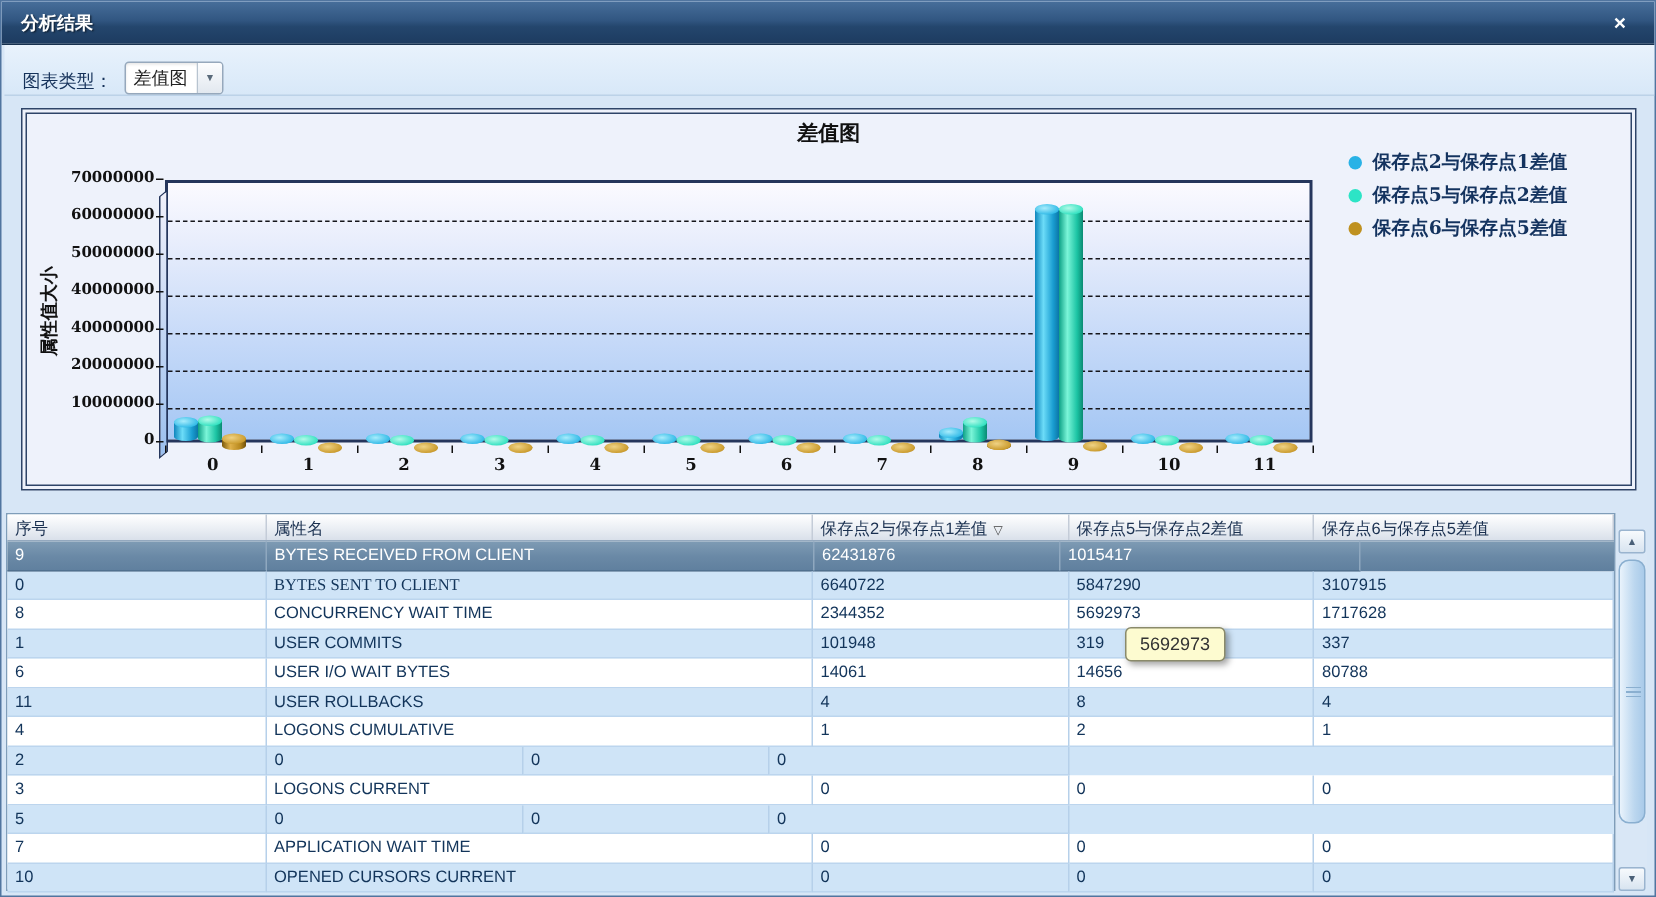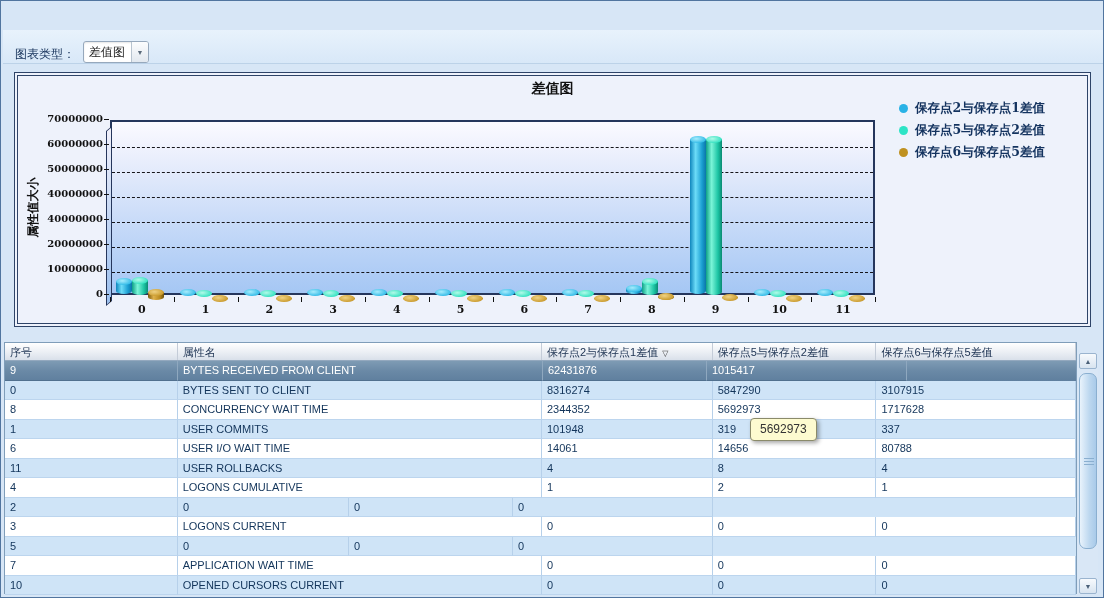--- a/index.html
+++ b/index.html
@@ -101,20 +101,24 @@
   
   .tooltip { position:absolute; left:749px; top:417px; background:#fdfbd0;
              border:1px solid #8a8a6a; border-radius:4px; padding:3px 9px 4px 9px;
              font-size:12px; color:#333; box-shadow:2px 2px 4px rgba(0,0,0,.35); z-index:50; }
 </style>
 </head>
 <body>
 
 <div class="window">
 
+  <div class="titlebar">
+    <span class="title">分析结果</span>
+    <span class="close-btn">×</span>
+  </div>
 
   <div class="toolbar">
     <span class="lbl">图表类型：</span>
     <div class="dropdown">
       <span class="val">差值图</span>
       <span class="arrow">▼</span>
     </div>
   </div>
 
   <div class="chart-panel">
@@ -347,42 +351,42 @@
       </div>
     <div id="tbody">
         <div class="trow selected">
           <div class="td" style="width: 173px;">9</div>
           <div class="td" style="width: 365px;">BYTES RECEIVED FROM CLIENT</div>
           <div class="td" style="width: 164px;">62431876</div>
           <div class="td" style="width: 200px;">1015417</div>
         </div>
         <div class="trow odd">
           <div class="td" style="width: 173px;">0</div>
-          <div class="td" style="width: 365px;">BYTES SENT TO CLIENT</div>
-          <div class="td" style="width: 171px;">8316274</div>
+          <div class="td" style="width: 365px; font-family: Liberation Serif, serif;">BYTES SENT TO CLIENT</div>
+          <div class="td" style="width: 171px;">6640722</div>
           <div class="td" style="width: 164px;">5847290</div>
           <div class="td" style="width: 200px;">3107915</div>
         </div>
         <div class="trow even">
           <div class="td" style="width: 173px;">8</div>
           <div class="td" style="width: 365px;">CONCURRENCY WAIT TIME</div>
           <div class="td" style="width: 171px;">2344352</div>
           <div class="td" style="width: 164px;">5692973</div>
           <div class="td" style="width: 200px;">1717628</div>
         </div>
         <div class="trow odd">
           <div class="td" style="width: 173px;">1</div>
           <div class="td" style="width: 365px;">USER COMMITS</div>
           <div class="td" style="width: 171px;">101948</div>
           <div class="td" style="width: 164px;">319</div>
           <div class="td" style="width: 200px;">337</div>
         </div>
         <div class="trow even">
           <div class="td" style="width: 173px;">6</div>
-          <div class="td" style="width: 365px;">USER I/O WAIT TIME</div>
+          <div class="td" style="width: 365px;">USER I/O WAIT BYTES</div>
           <div class="td" style="width: 171px;">14061</div>
           <div class="td" style="width: 164px;">14656</div>
           <div class="td" style="width: 200px;">80788</div>
         </div>
         <div class="trow odd">
           <div class="td" style="width: 173px;">11</div>
           <div class="td" style="width: 365px;">USER ROLLBACKS</div>
           <div class="td" style="width: 171px;">4</div>
           <div class="td" style="width: 164px;">8</div>
           <div class="td" style="width: 200px;">4</div>

